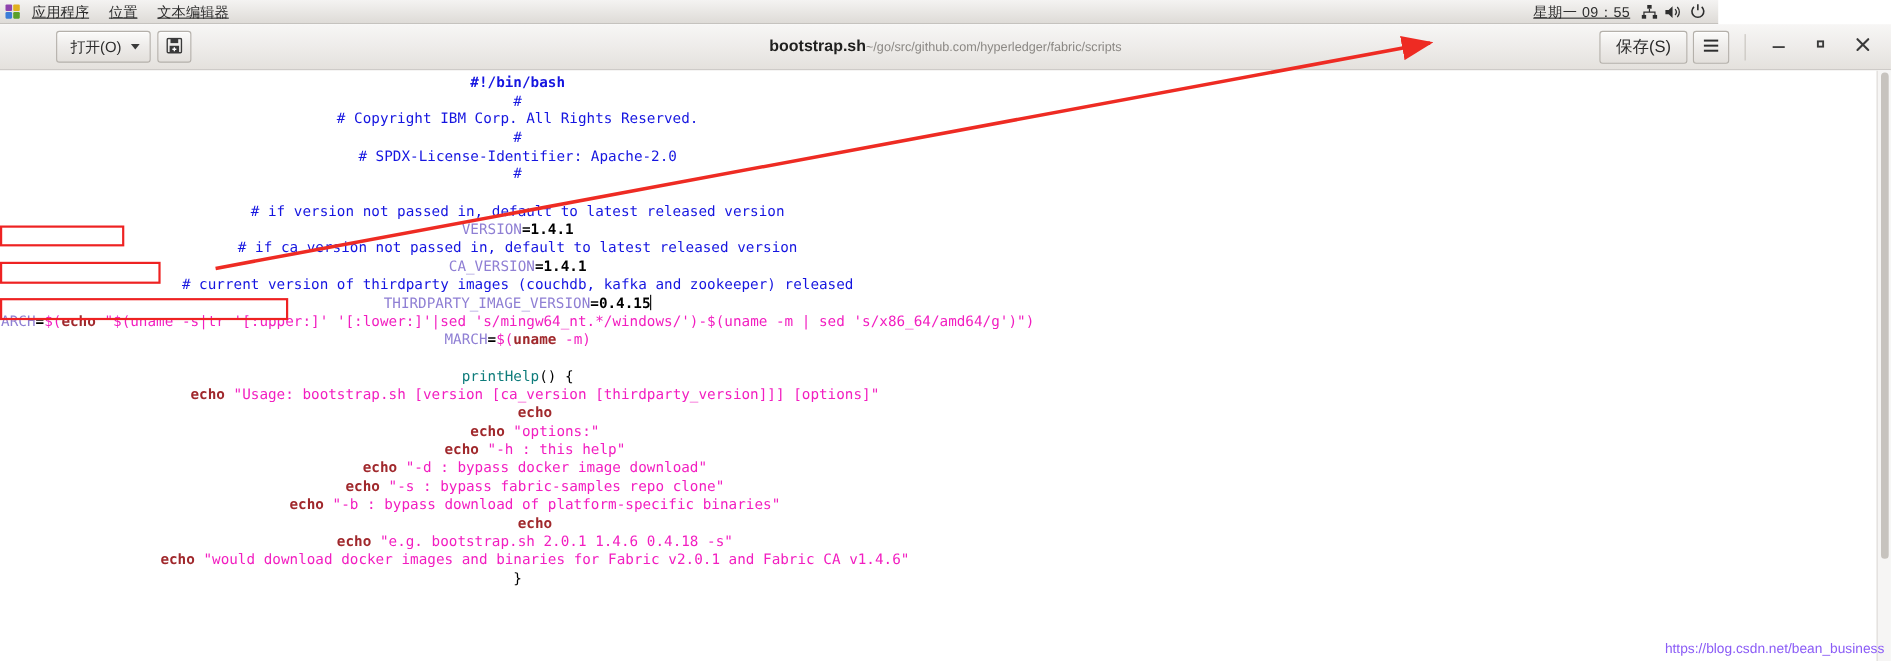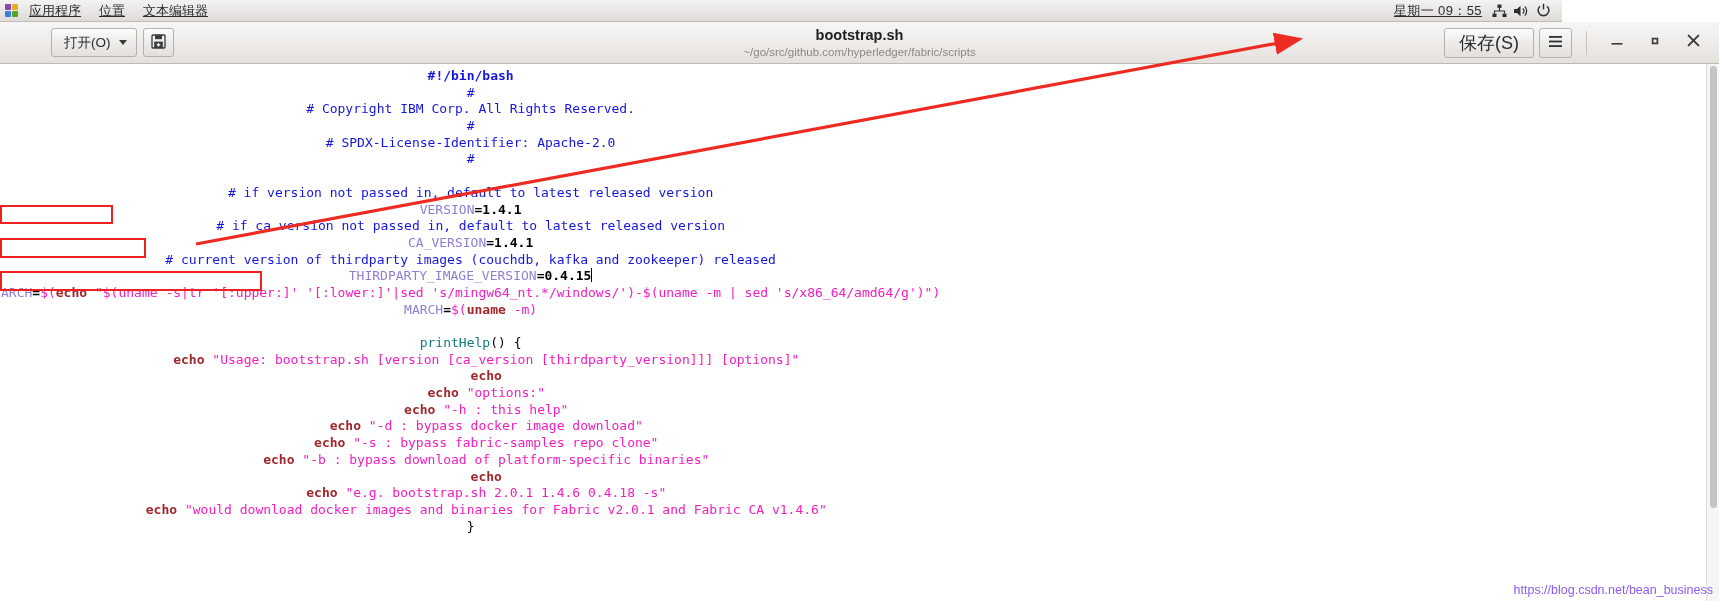--- a/index.html
+++ b/index.html
@@ -75,36 +75,36 @@
   }
   .btn-open { gap: 8px; padding-right: 9px; padding-left: 12px; }
   .caret {
     width: 0; height: 0;
     border-left: 4.5px solid transparent;
     border-right: 4.5px solid transparent;
     border-top: 5px solid #3a3a3a;
     display: block;
   }
   .btn-icon { width: 31px; height: 29px; padding: 0; }
-  .btn-save { padding: 4px 14px; height: 30px; font-size: 18px; }
+  .btn-save { padding: 4px 14px; height: 30px; font-size: 15px; }
   .btn-menu { width: 33px; height: 30px; padding: 0; margin-left: 5px; }
 
   .hb-sep {
     width: 1px; height: 24px; margin: 0 11px 0 14px;
     background: #c6c2bc;
   }
   .wbtn {
     width: 38px; height: 38px;
     display: flex; align-items: center; justify-content: center;
     color: #3a3a3a;
   }
 
   .hb-title {
     position: absolute; left: 0; right: 0; top: 0; bottom: 0;
-    display: flex; flex-direction: column;
+    display: flex; flex-direction: row;
     align-items: center; justify-content: center;
     pointer-events: none; z-index: 1;
   }
   .hb-title .t1 { font-size: 14.5px; font-weight: bold; color: #20201f; line-height: 17px; }
   .hb-title .t2 { font-size: 11.5px; color: #8b8884; line-height: 14px; margin-top: 1px; }
 
   
   .editor-wrap {
     position: relative;
     flex: 1 1 auto;

